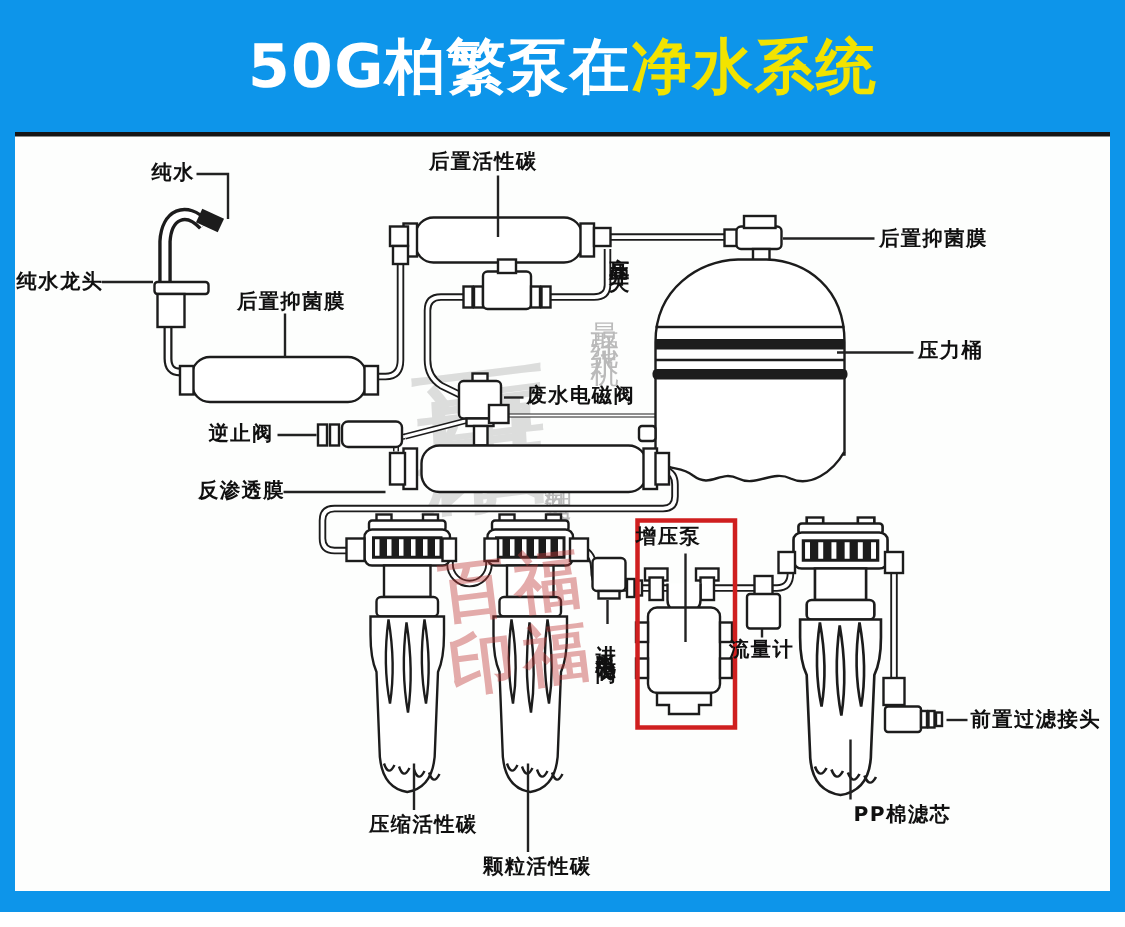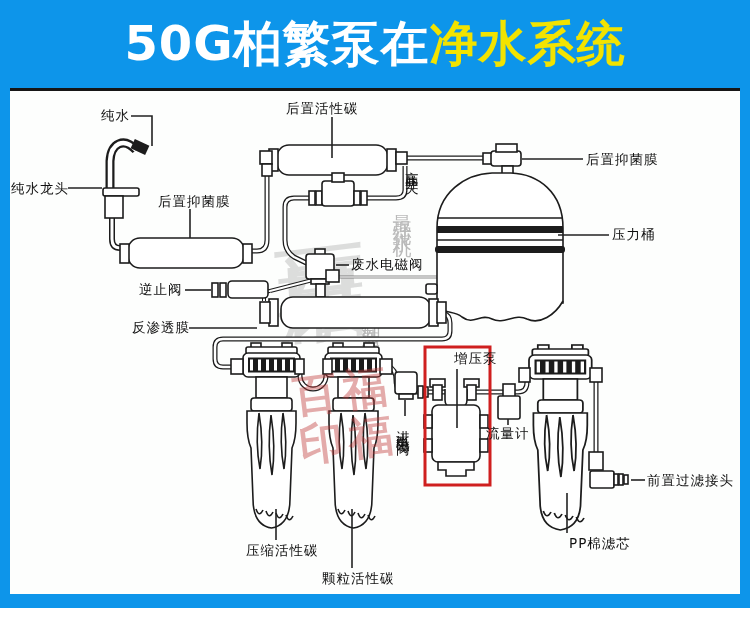--- a/index.html
+++ b/index.html
@@ -4,32 +4,32 @@
 <style>
   html,body{margin:0;padding:0;}
   body{
     width:750px;height:618px;position:relative;background:#ffffff;
     font-family:"DejaVu Sans","Liberation Sans",sans-serif;overflow:hidden;
   }
   .frame{position:absolute;left:0;top:0;width:750px;height:608px;background:var(--blue,#0d95ea);}
   .titlebar{
     position:absolute;left:0;top:0;width:750px;height:88px;
     display:flex;align-items:center;justify-content:center;
-    font-weight:800;font-size:48px;letter-spacing:1px;white-space:nowrap;
+    font-weight:800;font-size:40px;letter-spacing:1px;white-space:nowrap;
     font-family:"DejaVu Sans","Liberation Sans",sans-serif;
   }
   .titlebar .t-white{color:#ffffff;}
   .titlebar .t-yellow{color:var(--yellow,#f2e300);}
   .panel{
     position:absolute;left:10px;top:88px;width:730px;height:506px;background:#fdfefd;
   }
   .panel .topline{position:absolute;left:0;top:0;width:730px;height:3px;background:#161616;}
   svg{position:absolute;left:0;top:0;}
   .lbl{
-    position:absolute;font-weight:400;font-size:13.5px;color:#101010;
+    position:absolute;font-weight:700;font-size:13.5px;color:#101010;
     white-space:nowrap;letter-spacing:1px;line-height:1.05;
   }
   .vlbl{writing-mode:vertical-rl;text-orientation:upright;letter-spacing:3px;}
   .wm{position:absolute;pointer-events:none;}
   .wm-brand{
     left:262px;top:88px;font-size:92px;line-height:.92;color:#c9c9c9;opacity:.62;
     writing-mode:vertical-rl;text-orientation:upright;transform:rotate(-3deg) skewY(-4deg);
     font-weight:400;
   }
   .wm-col{
@@ -254,21 +254,21 @@
   <div class="lbl" style="left:91px;top:20px;">纯水</div>
   <div class="lbl" style="left:1px;top:93px;">纯水龙头</div>
   <div class="lbl" style="left:148px;top:106px;">后置抑菌膜</div>
   <div class="lbl" style="left:276px;top:13px;">后置活性碳</div>
   <div class="lbl vlbl" style="left:395px;top:73px;">高压开关</div>
   <div class="lbl" style="left:576px;top:64px;">后置抑菌膜</div>
   <div class="lbl" style="left:602px;top:139px;">压力桶</div>
   <div class="lbl" style="left:341px;top:169px;">废水电磁阀</div>
   <div class="lbl" style="left:129px;top:194px;">逆止阀</div>
   <div class="lbl" style="left:122px;top:232px;">反渗透膜</div>
-  <div class="lbl" style="left:444px;top:263px;">增压泵</div>
+  <div class="lbl" style="left:414px;top:263px;">增压泵</div>
   <div class="lbl vlbl" style="left:386px;top:331px;">进水电磁阀</div>
   <div class="lbl" style="left:476px;top:338px;">流量计</div>
   <div class="lbl" style="left:637px;top:385px;">前置过滤接头</div>
   <div class="lbl" style="left:236px;top:455px;">压缩活性碳</div>
   <div class="lbl" style="left:312px;top:483px;">颗粒活性碳</div>
   <div class="lbl" style="left:532px;top:448px;margin-left:27px;">PP棉滤芯</div>
 
   <div class="wm wm-seal">
     <div>百福</div>
     <div>印福</div>

